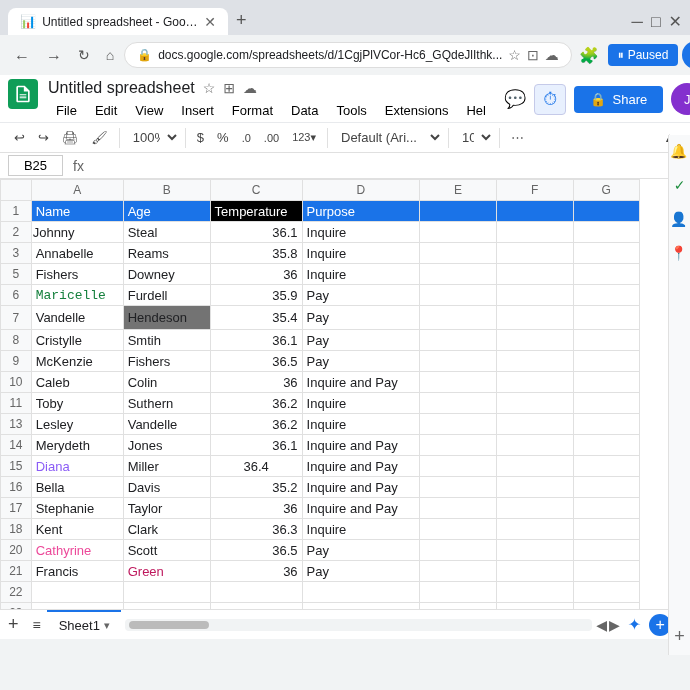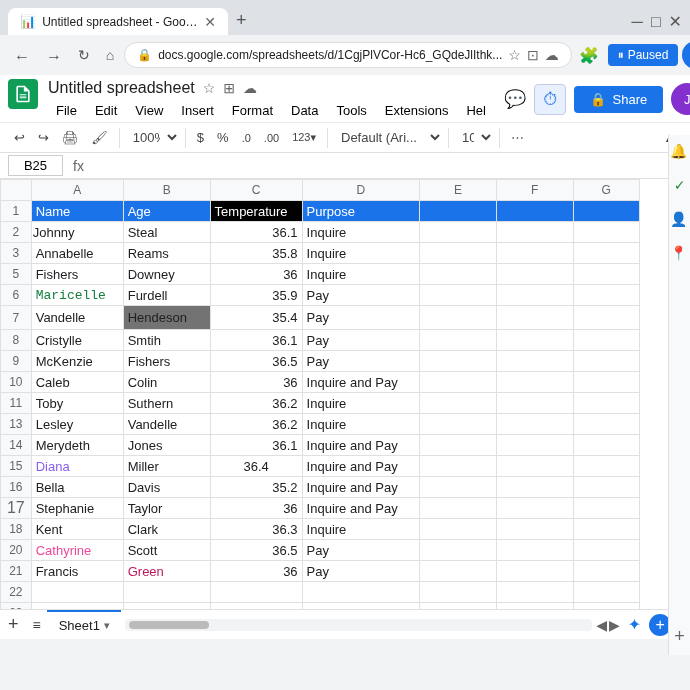--- a/index.html
+++ b/index.html
@@ -333,21 +333,21 @@
                 <td style="background: rgb(248, 249, 250); color: rgb(102, 102, 102); font-weight: normal; text-align: center; font-size: 12px; border: 1px solid rgb(224, 224, 224); height: 21px; min-width: 30px; padding: 0px 2px;">16</td>
                 <td style="border: 1px solid rgb(224, 224, 224); height: 21px; padding: 0px 4px; white-space: nowrap; overflow: hidden; background: white; color: rgb(32, 33, 36);">Bella</td>
                 <td style="border: 1px solid rgb(224, 224, 224); height: 21px; padding: 0px 4px; white-space: nowrap; overflow: hidden; background: white; color: rgb(32, 33, 36);">Davis</td>
                 <td style="border: 1px solid rgb(224, 224, 224); height: 21px; padding: 0px 4px; white-space: nowrap; overflow: hidden; background: white; color: rgb(32, 33, 36); text-align: right;">35.2</td>
                 <td style="border: 1px solid rgb(224, 224, 224); height: 21px; padding: 0px 4px; white-space: nowrap; overflow: hidden; background: white; color: rgb(32, 33, 36);">Inquire and Pay</td>
                 <td style="border: 1px solid rgb(224, 224, 224); height: 21px; padding: 0px 4px; white-space: nowrap; overflow: hidden; background: white; color: rgb(32, 33, 36);"></td>
                 <td style="border: 1px solid rgb(224, 224, 224); height: 21px; padding: 0px 4px; white-space: nowrap; overflow: hidden; background: white; color: rgb(32, 33, 36);"></td>
                 <td style="border: 1px solid rgb(224, 224, 224); height: 21px; padding: 0px 4px; white-space: nowrap; overflow: hidden; background: white; color: rgb(32, 33, 36);"></td>
               </tr>
               <tr>
-                <td style="background: rgb(248, 249, 250); color: rgb(102, 102, 102); font-weight: normal; text-align: center; font-size: 16px; border: 1px solid rgb(224, 224, 224); height: 21px; min-width: 30px; padding: 0px 2px;">17</td>
+                <td style="background: rgb(248, 249, 250); color: rgb(102, 102, 102); font-weight: normal; text-align: center; font-size: 12px; border: 1px solid rgb(224, 224, 224); height: 21px; min-width: 30px; padding: 0px 2px;">17</td>
                 <td style="border: 1px solid rgb(224, 224, 224); height: 21px; padding: 0px 4px; white-space: nowrap; overflow: hidden; background: white; color: rgb(32, 33, 36);">Stephanie</td>
                 <td style="border: 1px solid rgb(224, 224, 224); height: 21px; padding: 0px 4px; white-space: nowrap; overflow: hidden; background: white; color: rgb(32, 33, 36);">Taylor</td>
                 <td style="border: 1px solid rgb(224, 224, 224); height: 21px; padding: 0px 4px; white-space: nowrap; overflow: hidden; background: white; color: rgb(32, 33, 36); text-align: right;">36</td>
                 <td style="border: 1px solid rgb(224, 224, 224); height: 21px; padding: 0px 4px; white-space: nowrap; overflow: hidden; background: white; color: rgb(32, 33, 36);">Inquire and Pay</td>
                 <td style="border: 1px solid rgb(224, 224, 224); height: 21px; padding: 0px 4px; white-space: nowrap; overflow: hidden; background: white; color: rgb(32, 33, 36);"></td>
                 <td style="border: 1px solid rgb(224, 224, 224); height: 21px; padding: 0px 4px; white-space: nowrap; overflow: hidden; background: white; color: rgb(32, 33, 36);"></td>
                 <td style="border: 1px solid rgb(224, 224, 224); height: 21px; padding: 0px 4px; white-space: nowrap; overflow: hidden; background: white; color: rgb(32, 33, 36);"></td>
               </tr>
               <tr>
                 <td style="background: rgb(248, 249, 250); color: rgb(102, 102, 102); font-weight: normal; text-align: center; font-size: 12px; border: 1px solid rgb(224, 224, 224); height: 21px; min-width: 30px; padding: 0px 2px;">18</td>

